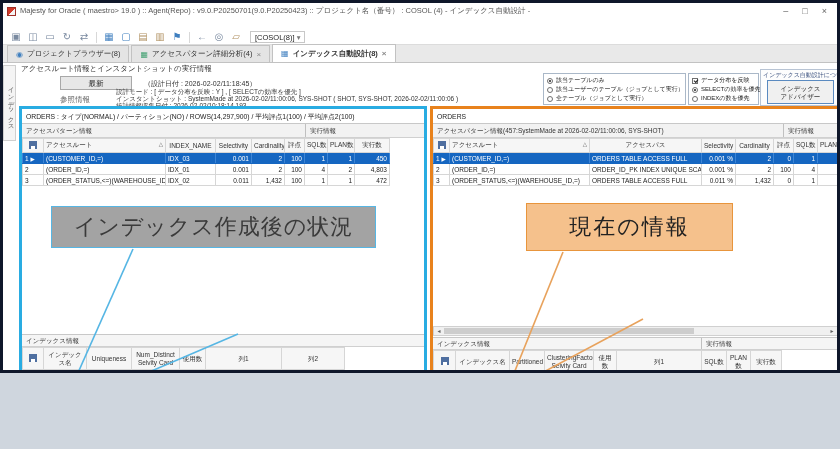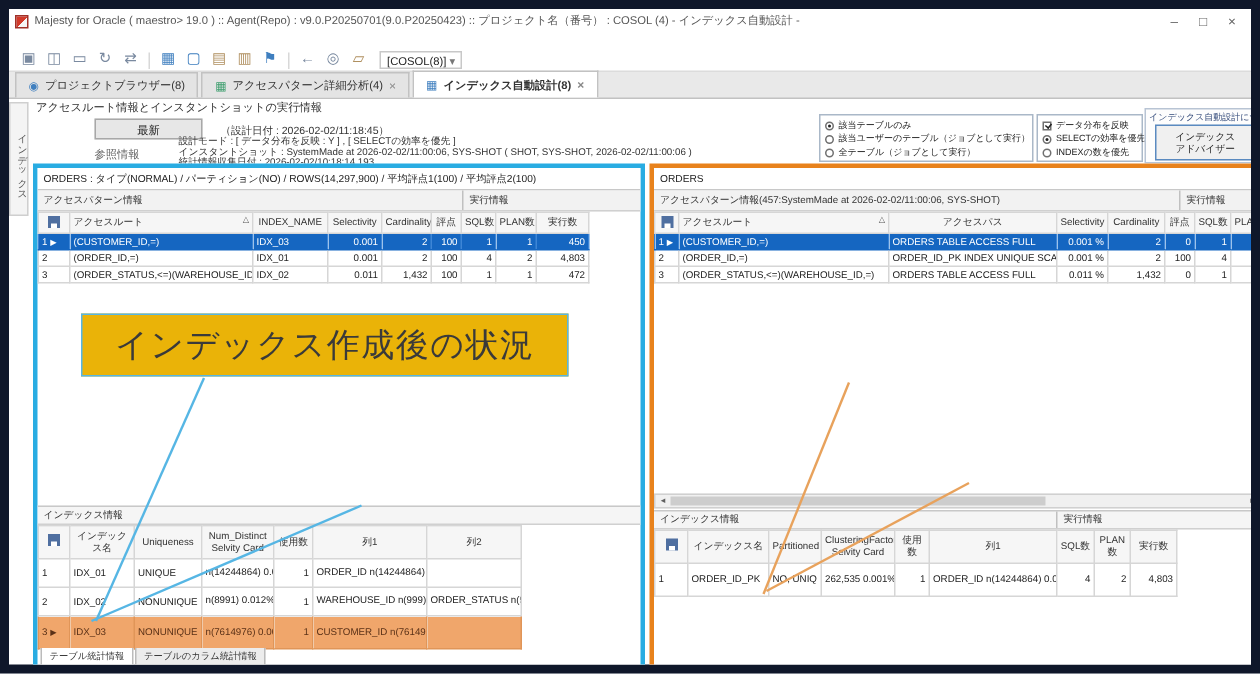--- a/index.html
+++ b/index.html
@@ -1,17 +1,17 @@
 <!DOCTYPE html>
 <html><head>
 <meta charset="utf-8">
 <style>
   * { margin:0; padding:0; box-sizing:border-box; }
   body { background:#cfd6de; font-family:"Liberation Sans","DejaVu Sans",sans-serif; }
-  .window { position:relative; width:840px; height:449px; background:#fff; border:6px solid #0f172a; overflow:hidden; }
+  .window { position:relative; width:840px; height:373px; background:#fff; border:3px solid #0f172a; overflow:hidden; }
 
   
   .titlebar { position:absolute; left:0; top:0; width:100%; height:16px; background:#fff; display:flex; align-items:center; padding:0 4px; }
   .app-ico { width:9px; height:9px; background:linear-gradient(135deg,#d23a2a 55%,#f5f5f5 55%); border:1px solid #a03028; margin-right:4px; flex:none; }
   .title-text { font-size:7.5px; color:#555; white-space:nowrap; overflow:hidden; flex:1; }
   .win-btns { display:flex; gap:14px; font-size:9px; color:#666; padding-right:6px; }
   .menubar { position:absolute; left:0; top:16px; width:100%; height:11px; background:#fff; display:flex; gap:14px; padding:0 8px; align-items:center; }
   .menubar span { font-size:7.5px; color:#333; }
   .toolbar { position:absolute; left:0; top:27px; width:100%; height:15px; background:#fff; border-bottom:1px solid #dcdcdc; display:flex; align-items:center; gap:3px; padding:0 6px; }
   .tb-ico { font-size:10px; line-height:12px; width:14px; text-align:center; color:#7a8aa0; }
@@ -82,21 +82,21 @@
 
   .hscroll { position:absolute; height:10px; background:#f0f0f0; border:1px solid #d0d0d0; }
   .hs-arrow { position:absolute; top:0; width:10px; height:8px; font-size:6px; color:#606060; text-align:center; line-height:8px; }
   .hs-thumb { position:absolute; left:10px; top:1px; width:62%; height:6px; background:#cdcdcd; }
 
   
   .callouts { position:absolute; left:0; top:0; width:840px; height:449px; pointer-events:none; z-index:5; }
   .cyan-line { stroke:#56b6e4; stroke-width:1.6; }
   .orange-line { stroke:#e8a25c; stroke-width:1.6; }
   .note { position:absolute; z-index:6; display:flex; align-items:center; justify-content:center; text-align:center; color:#3a3a3a; }
-  .note.blue { background:#eab308; border:1px solid #56b6e4; }
+  .note.blue { background:#a3a3a3; border:1px solid #56b6e4; }
   .note.big-left { left:48px; top:203px; width:325px; height:42px; font-size:22px; letter-spacing:1px; }
   .note.small-left { left:130px; top:282px; width:250px; height:48px; font-size:13px; white-space:pre-line; line-height:17px; }
   .note.orange-big { left:523px; top:200px; width:207px; height:48px; background:#f5c18c; border:1px solid #e8953c; font-size:22px; letter-spacing:2px; color:#222; }
   .note.white-orange { left:563px; top:267px; width:183px; height:48px; background:#fffdf8; border:1px solid #f0c08a; font-size:13px; white-space:pre-line; line-height:17px; }
 </style>
 </head>
 <body>
 
 <div class="window">
 
@@ -447,14 +447,15 @@
   </div>
 
   <svg class="callouts">
     <line class="cyan-line" x1="130" y1="246" x2="58" y2="408"></line>
     <line class="cyan-line" x1="235" y1="331" x2="55" y2="408"></line>
     <line class="orange-line" x1="560" y1="249" x2="503" y2="390"></line>
     <line class="orange-line" x1="640" y1="316" x2="505" y2="388"></line>
   </svg>
 
   <div class="note blue big-left">インデックス作成後の状況</div>
+  <div class="note orange-big">現在の情報</div>
 
 </div>
 
 </body></html>

